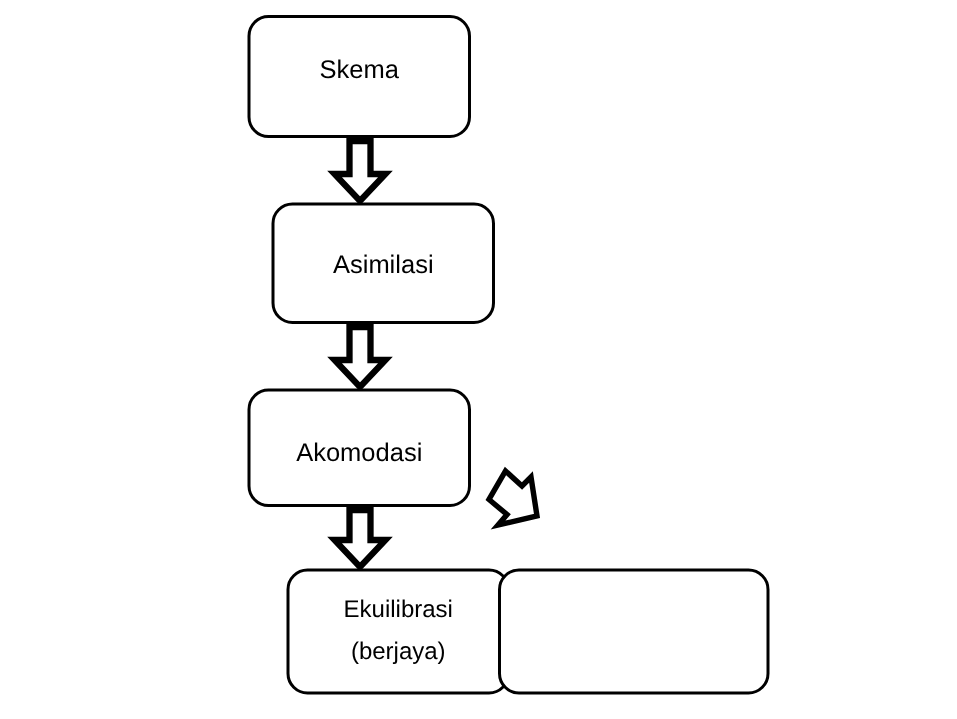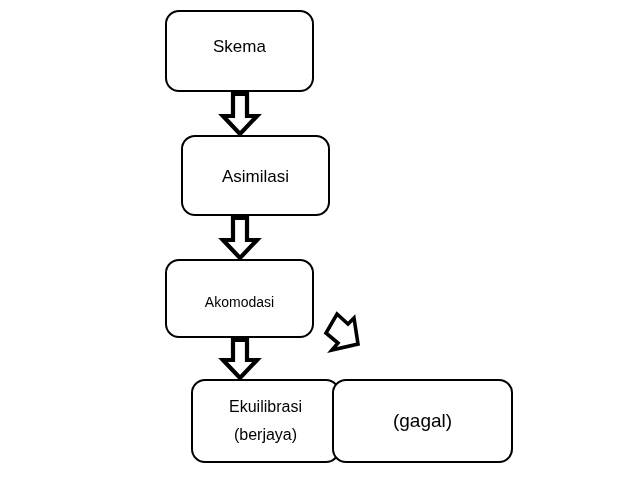--- a/index.html
+++ b/index.html
@@ -32,21 +32,21 @@
   }
   .node .line1,
   .node .line2 {
     display: block;
     white-space: nowrap;
   }
 
   
   #node-skema     { left: 165px; top: 10px;  width: 149px; height: 82px;  font-size: 17px; }
   #node-asimilasi { left: 165px; top: 135px; width: 149px; height: 81px;  font-size: 17px; margin-left: 16px; }
-  #node-akomodasi { left: 165px; top: 259px; width: 149px; height: 79px;  font-size: 14px; text-align: center; }
+  #node-akomodasi { left: 165px; top: 259px; width: 149px; height: 79px;  font-size: 17px; text-align: center; }
   #node-ekuilibrasi { left: 165px; top: 379px; width: 149px; height: 84px; font-size: 16px; margin-left: 26px; }
   #node-disekuilibrasi { left: 332px; top: 379px; width: 181px; height: 84px; font-size: 19px; }
 
   #node-skema .line1     { transform: translateY(-4px); }
   #node-asimilasi .line1 { transform: translateY(2px); }
   #node-akomodasi .line1 { transform: translateY(4px); }
   #node-ekuilibrasi .line1 { margin-bottom: 5px; }
   #node-disekuilibrasi .line1 { margin-bottom: 5px; }
 
   
@@ -100,16 +100,15 @@
   <svg class="arrow" id="arrow-akomodasi-disekuilibrasi" viewBox="0 0 52 50">
     <polygon points="20,4 31,14 37,8 41,34 15,40 21,33 9,23"></polygon>
   </svg>
 
   <div class="node" id="node-ekuilibrasi">
     <span class="line1">Ekuilibrasi</span>
     <span class="line2">(berjaya)</span>
   </div>
 
   <div class="node" id="node-disekuilibrasi">
-    <span class="line2">(gagal)</span>
   </div>
 
 </div>
 
 </body></html>

